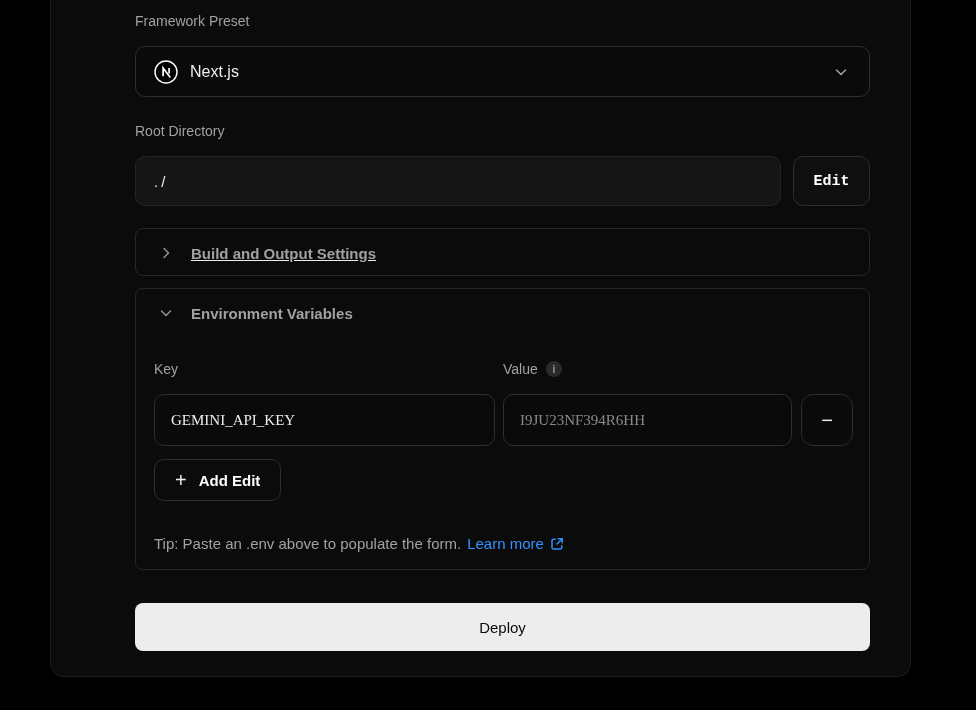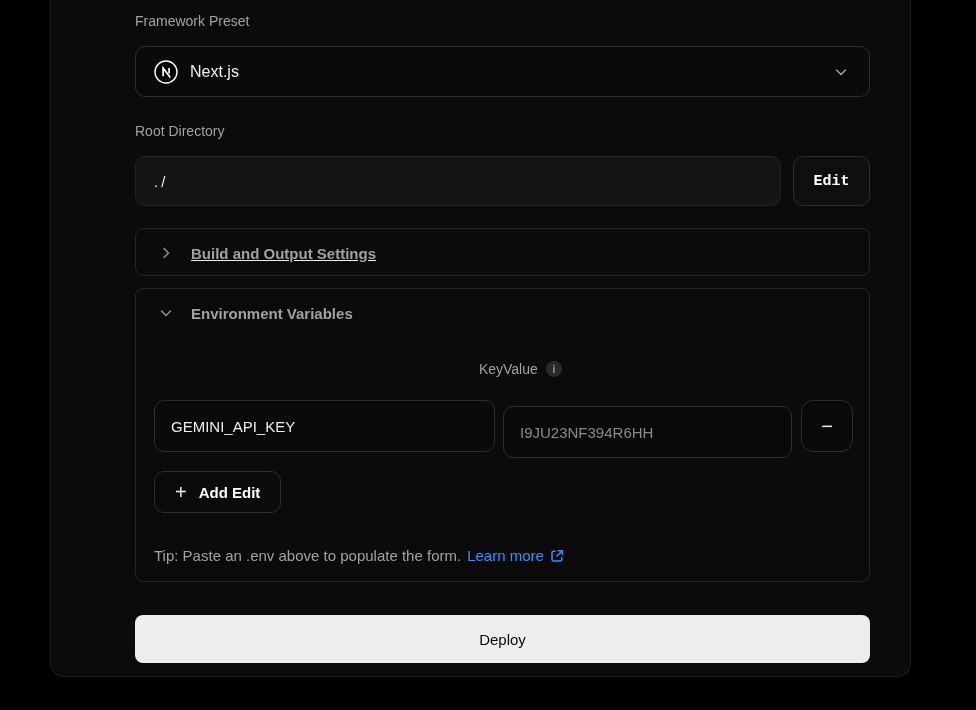--- a/index.html
+++ b/index.html
@@ -93,21 +93,21 @@
   }
   .section-title {
     margin-left: 17px;
     font-size: 15px;
     font-weight: 600;
     color: #a1a1a1;
   }
   .sec-chevron { width: 16px; height: 16px; display: block; }
 
   .env-body { padding: 0 16px 17px 18px; }
-  .kv-labels { display: flex; margin-top: 24px; text-align: right; }
+  .kv-labels { display: flex; margin-top: 24px; }
   .kv-labels .key-label { width: 349px; }
   .kv-labels .value-label-wrap { display: flex; align-items: center; gap: 8px; }
   .info-icon {
     width: 16px; height: 16px;
     border-radius: 50%;
     background: #2a2a2a;
     color: #9b9b9b;
     font-size: 10px;
     font-weight: 700;
     display: inline-flex;
@@ -116,26 +116,26 @@
   }
   .kv-row { display: flex; margin-top: 17px; gap: 8px; align-items: center; }
   .kv-input {
     height: 52px;
     border: 1px solid #2e2e2e;
     border-radius: 10px;
     background: #0a0a0a;
     color: #ededed;
     font-size: 15px;
     padding: 0 16px;
-    font-family: Liberation Sans, sans-serif;
+    font-family: Liberation Serif, serif;
     outline: none;
     min-width: 0;
   }
   .kv-key { width: 341px; }
-  .kv-value { flex: 1; margin-top: 12px; }
+  .kv-value { flex: 1; }
   .kv-input::placeholder { color: #8a8a8a; opacity: 1; }
   .remove-btn {
     width: 52px; height: 52px;
     margin-left: 1px;
     border: 1px solid #2e2e2e;
     border-radius: 12px;
     background: #0a0a0a;
     color: #ededed;
     font-size: 20px;
     cursor: pointer;

